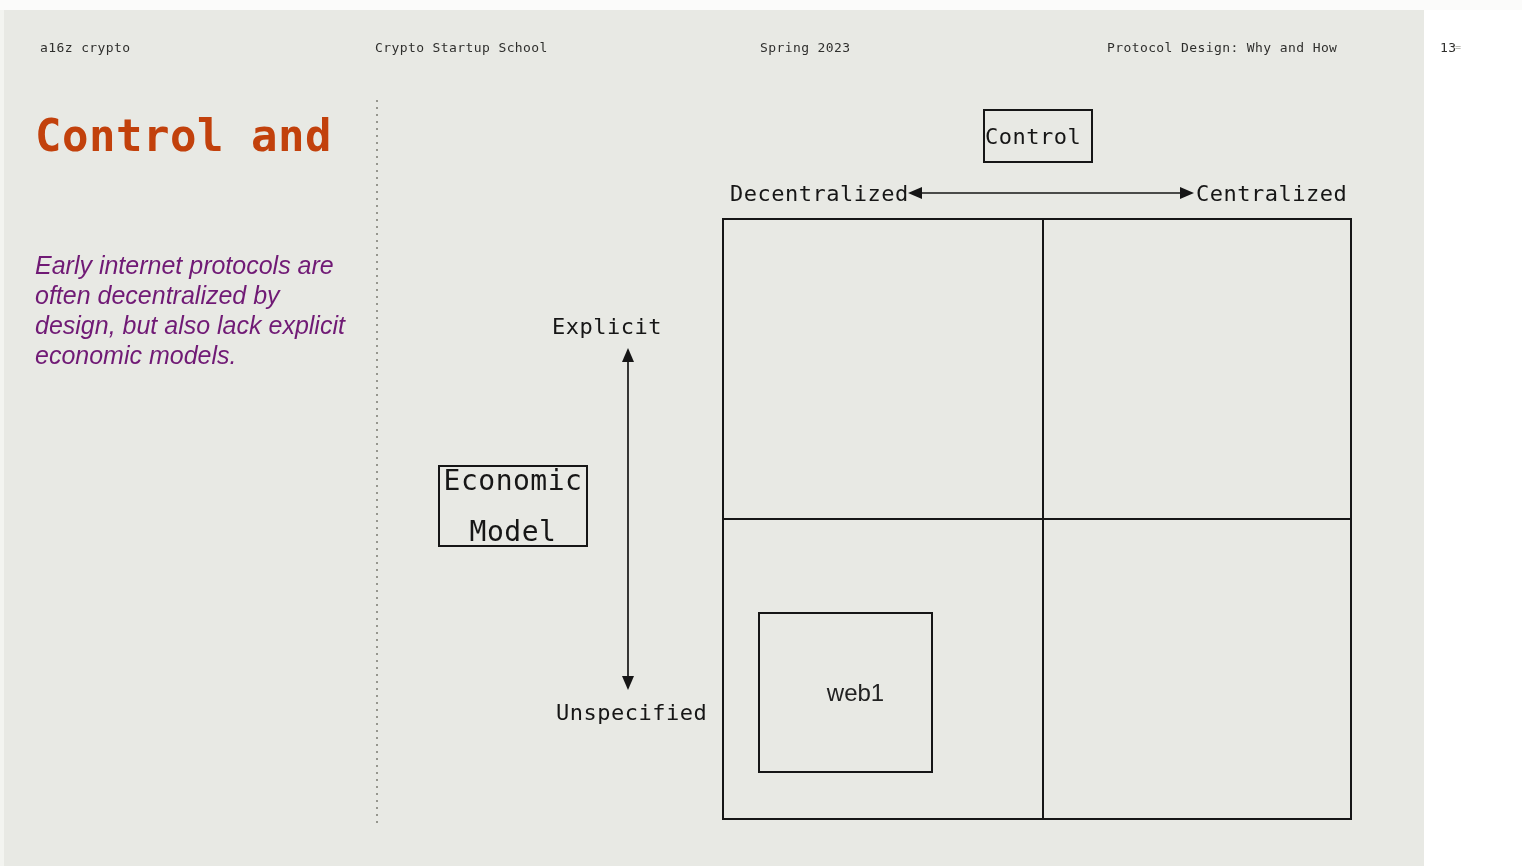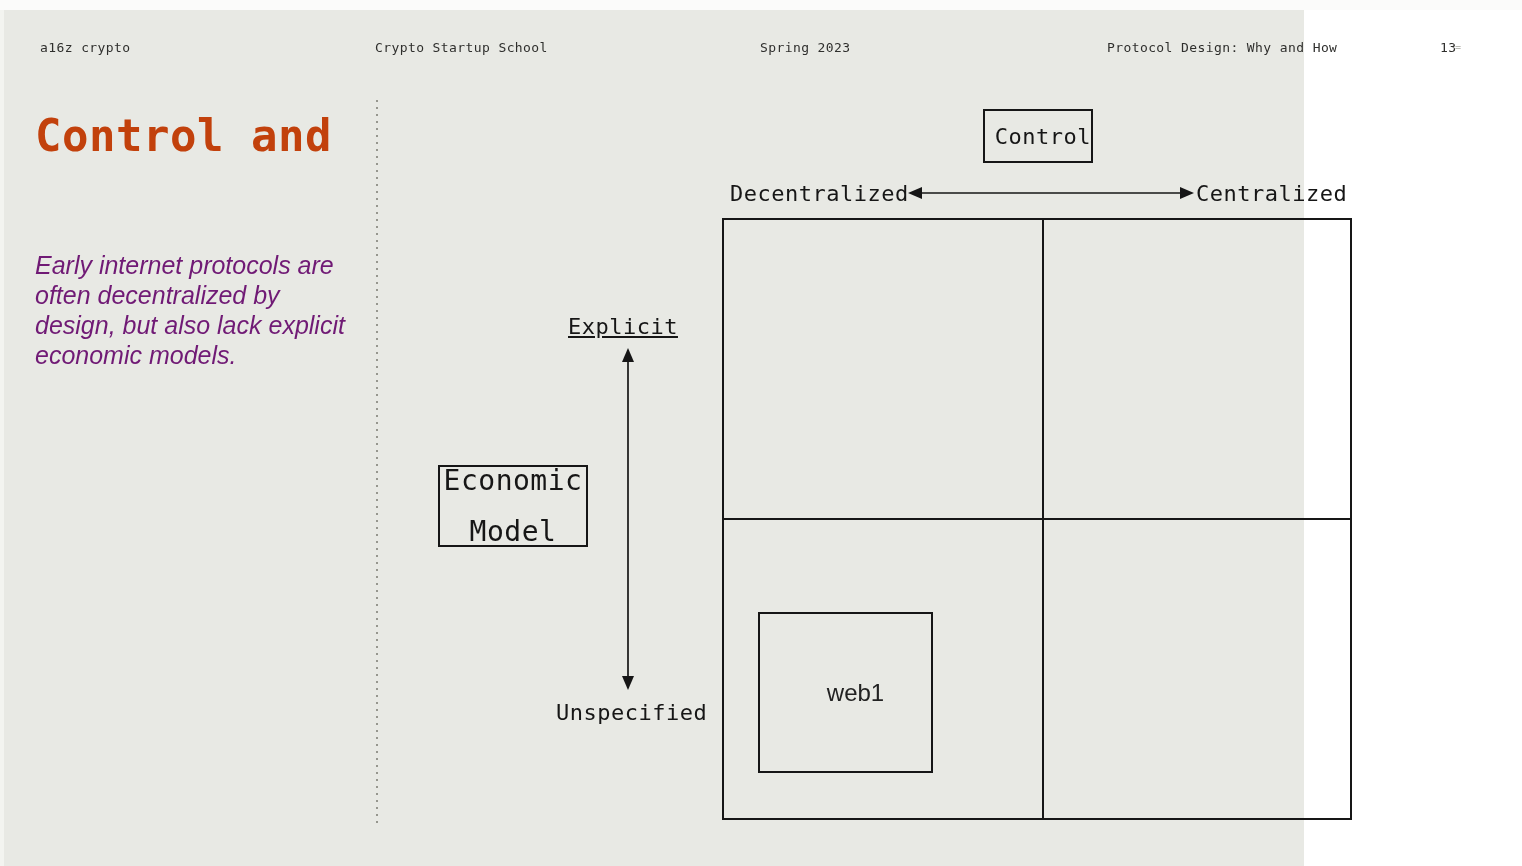--- a/index.html
+++ b/index.html
@@ -2,21 +2,21 @@
 <html><head>
 <meta charset="utf-8">
 <style>
   html,body{margin:0;padding:0;}
   body{
     width:1522px;height:866px;position:relative;overflow:hidden;
     background:#ffffff;
     font-family:"DejaVu Sans Mono", monospace;
     color:#161616;
   }
-  .stage{position:absolute;left:0;top:0;width:1304px;height:866px;background:#e8e9e4;}
+  .stage{position:absolute;left:0;top:0;width:1424px;height:866px;background:#e8e9e4;}
   .top-strip{position:absolute;left:0;top:0;width:1522px;height:10px;background:#fbfbfa;}
   .left-strip{position:absolute;left:0;top:10px;width:4px;height:856px;background:#f3f4f0;}
 
   
   .h-item{position:absolute;top:40px;font-size:13px;line-height:16px;letter-spacing:.4px;color:#2f2f2d;white-space:nowrap;}
   .h-brand{left:40px;}
   .h-course{left:375px;}
   .h-term{left:760px;}
   .h-lecture{left:1107px;}
   .h-page{left:1440px;}
@@ -29,27 +29,27 @@
   .dotted-divider{
     position:absolute;left:376px;top:100px;width:2px;height:728px;
     background:repeating-linear-gradient(to bottom,#96968e 0 2px,transparent 2px 7px);
   }
 
   
   .mono-label{position:absolute;font-size:22px;line-height:26px;letter-spacing:.5px;color:#161616;white-space:nowrap;}
   .control-box{
     position:absolute;left:983px;top:109px;width:110px;height:54px;
     border:2px solid #161616;box-sizing:border-box;
-    display:flex;align-items:center;justify-content:flex-end;
+    display:flex;align-items:center;justify-content:flex-start;
     font-size:22px;letter-spacing:.5px;background:transparent;
   }
   .lbl-decentralized{left:730px;top:181px;}
   .lbl-centralized{left:1196px;top:181px;}
   .h-arrow{position:absolute;left:906px;top:185px;}
-  .lbl-explicit{left:568px;top:314px;text-decoration:underline;}
+  .lbl-explicit{left:552px;top:314px;}
   .lbl-unspecified{left:556px;top:700px;}
   .v-arrow{position:absolute;left:620px;top:347px;}
 
   .econ-box{
     position:absolute;left:438px;top:465px;width:150px;height:82px;
     border:2px solid #161616;box-sizing:border-box;
     display:flex;flex-direction:column;align-items:center;justify-content:space-between;
     font-size:28px;line-height:27px;letter-spacing:.5px;text-align:center;
   }
 

